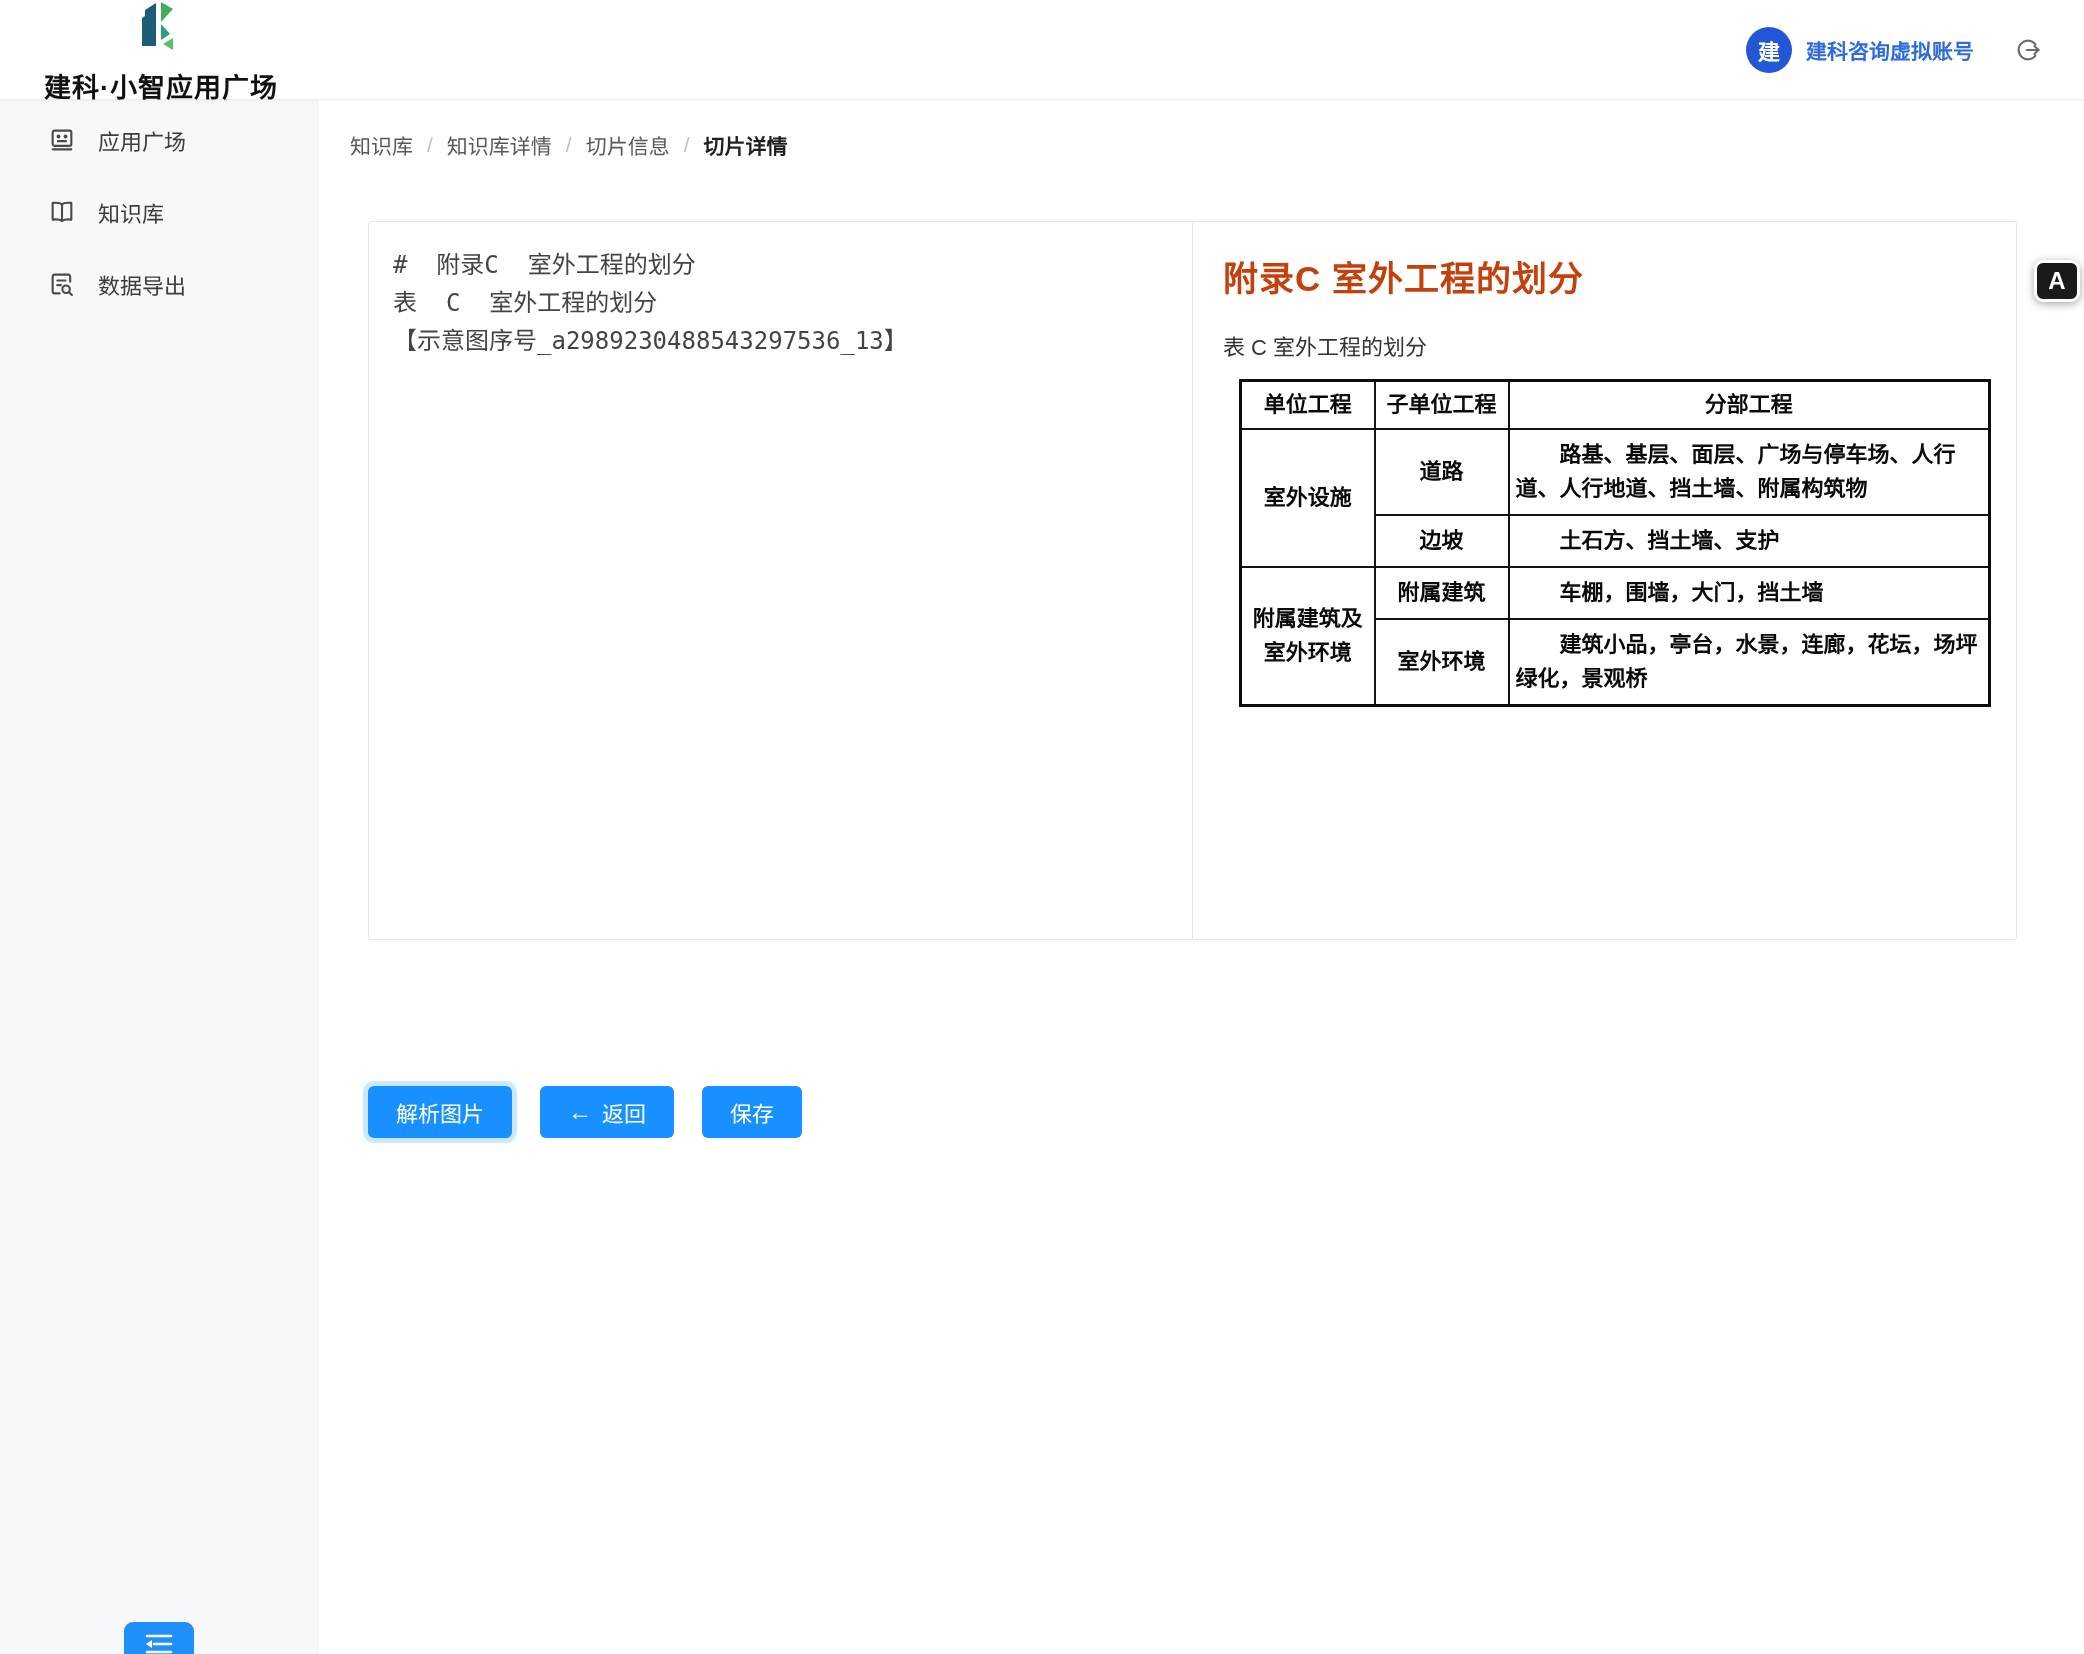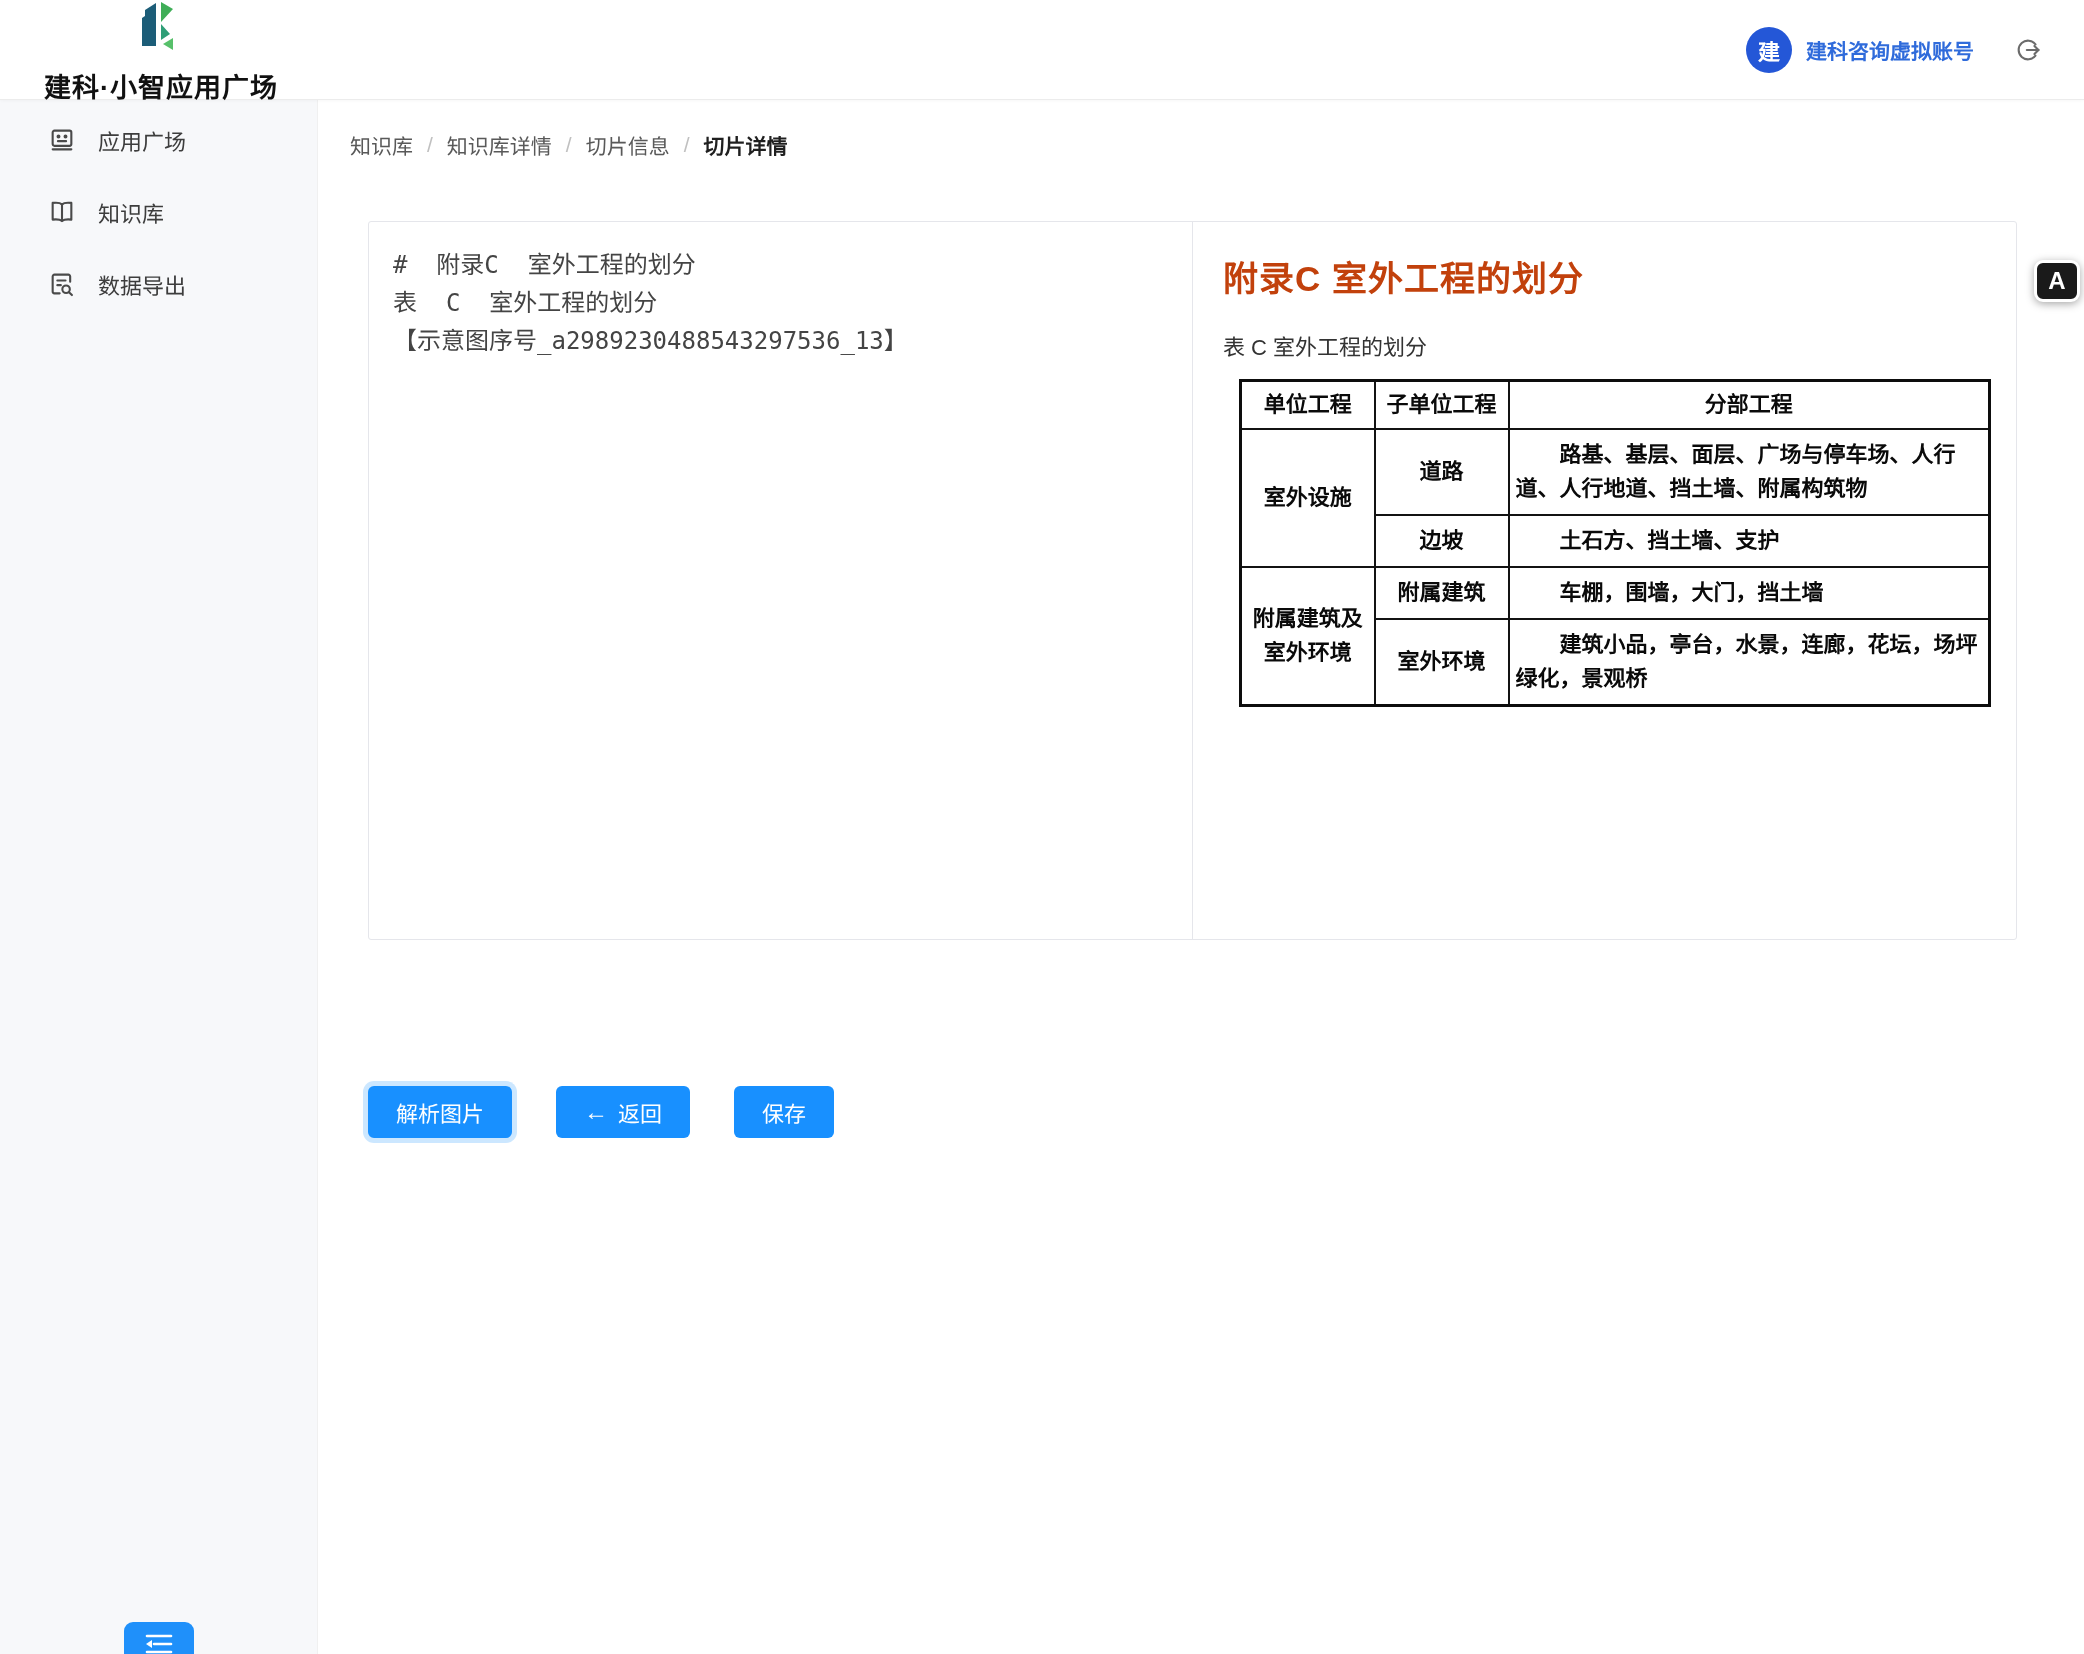--- a/index.html
+++ b/index.html
@@ -86,21 +86,21 @@
   .scan-table th, .scan-table td {
     border: 2px solid #181818; font-weight: 700; font-size: 22px;
     padding: 6px 8px; line-height: 34px;
   }
   .scan-table th { height: 38px; text-align: center; font-size: 22px; }
   .scan-table td.c-unit, .scan-table td.c-sub { text-align: center; width: 134px; }
   .scan-table td.c-parts { text-align: left; padding: 8px 10px 8px 6px; }
   .scan-table td.c-parts .indented { text-indent: 2em; }
 
   
-  .actions { position: absolute; left: 50px; top: 986px; display: flex; gap: 44px; }
+  .actions { position: absolute; left: 50px; top: 986px; display: flex; gap: 28px; }
   .btn {
     background: #1890ff; color: #fff; border: none; border-radius: 6px;
     height: 52px; padding: 0 28px; font-size: 22px; cursor: pointer;
     display: flex; align-items: center; gap: 10px;
     font-family: "Liberation Sans", "DejaVu Sans", sans-serif;
   }
   .btn-focused { box-shadow: 0 0 0 5px rgba(24,144,255,0.22); }
   .btn .arrow { font-size: 24px; line-height: 1; }
 
   

